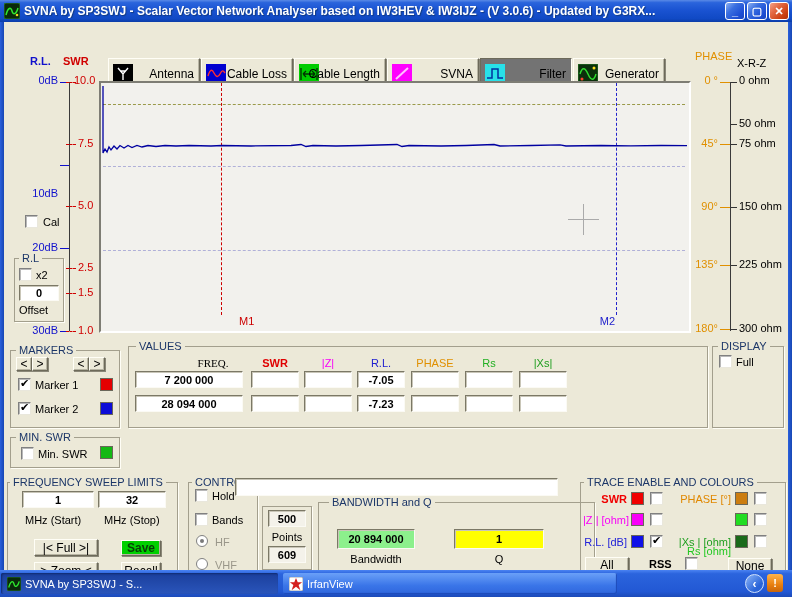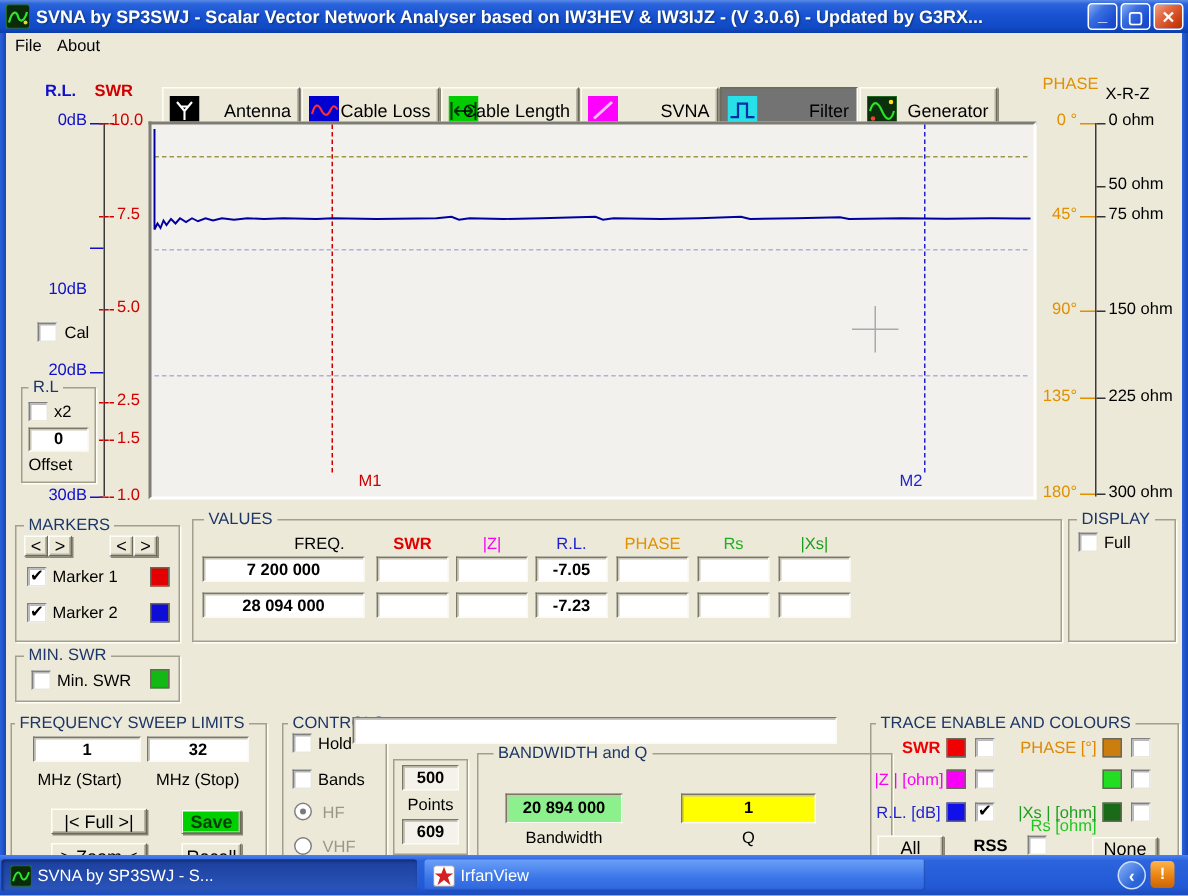--- a/index.html
+++ b/index.html
@@ -81,24 +81,20 @@
       <rect width="16" height="16" rx="2" fill="#0a2a0a" stroke="#2a7a2a"></rect>
       <path d="M2 12 C4 4,7 4,8 8 C9 12,12 12,14 5" stroke="#2ee62e" stroke-width="1.5" fill="none"></path>
       <circle cx="13" cy="12" r="1.3" fill="#e8d820"></circle>
     </svg>
     <span class="title-text">SVNA by SP3SWJ -  Scalar Vector Network Analyser based on IW3HEV &amp; IW3IJZ - (V 3.0.6) - Updated by G3RX...</span>
     <div class="wbtn b1" style="left:725px;">_</div>
     <div class="wbtn b1" style="left:747px;">▢</div>
     <div class="wbtn close" style="left:769px;">✕</div>
   </div>
 
-  <div class="menubar">
-    <span class="menu-item" style="left:6px;">File</span>
-    <span class="menu-item" style="left:34px;">About</span>
-  </div>
   <div class="wborder" style="left:0;"></div>
   <div class="wborder" style="left:788px;"></div>
 
   <div class="btn3d tbtn" style="left:108px;">
     <svg class="ticon" viewBox="0 0 20 19">
         <rect width="20" height="19" fill="#000"></rect>
         <path d="M5 4 L10 10 L15 4 M10 10 L10 16 M7 7 L13 7" stroke="#fff" fill="none" stroke-width="1.4"></path>
       </svg>
     <span class="tlabel">Antenna</span>
   </div>
@@ -233,21 +229,21 @@
 
   <div class="group" style="left:10px;top:437px;width:110px;height:31px;">
     <span class="gtitle" style="left:5px;">MIN. SWR</span>
     <span class="cb" style="left:10px;top:9px;"></span>
     <span class="lbl" style="left:27px;top:10px;">Min. SWR</span>
     <span class="swatch" style="left:89px;top:8px;background:#14b814;"></span>
   </div>
 
   <div class="group" style="left:128px;top:346px;width:580px;height:82px;">
     <span class="gtitle" style="left:7px;">VALUES</span>
-    <span class="lbl" style="left:30px;top:10px;width:108px;text-align:center;">FREQ.</span>
+    <span class="lbl" style="left:30px;top:10px;width:108px;text-align:center;font-family:Liberation Serif, serif;">FREQ.</span>
     <span class="lbl" style="left:122px;top:10px;width:48px;text-align:center;color:#e00000;font-weight:bold;">SWR</span>
     <span class="lbl" style="left:175px;top:10px;width:48px;text-align:center;color:#f800f8;">|Z|</span>
     <span class="lbl" style="left:228px;top:10px;width:48px;text-align:center;color:#2020d0;">R.L.</span>
     <span class="lbl" style="left:282px;top:10px;width:48px;text-align:center;color:#e09000;">PHASE</span>
     <span class="lbl" style="left:336px;top:10px;width:48px;text-align:center;color:#22b022;">Rs</span>
     <span class="lbl" style="left:390px;top:10px;width:48px;text-align:center;color:#1e9e1e;">|Xs|</span>
 
     <input class="sunken" style="position: absolute; left: 6px; top: 24px; width: 108px; height: 17px;" value="7 200 000">
     <input class="sunken" style="position: absolute; left: 122px; top: 24px; width: 48px; height: 17px;" value="">
     <input class="sunken" style="position: absolute; left: 175px; top: 24px; width: 48px; height: 17px;" value="">

